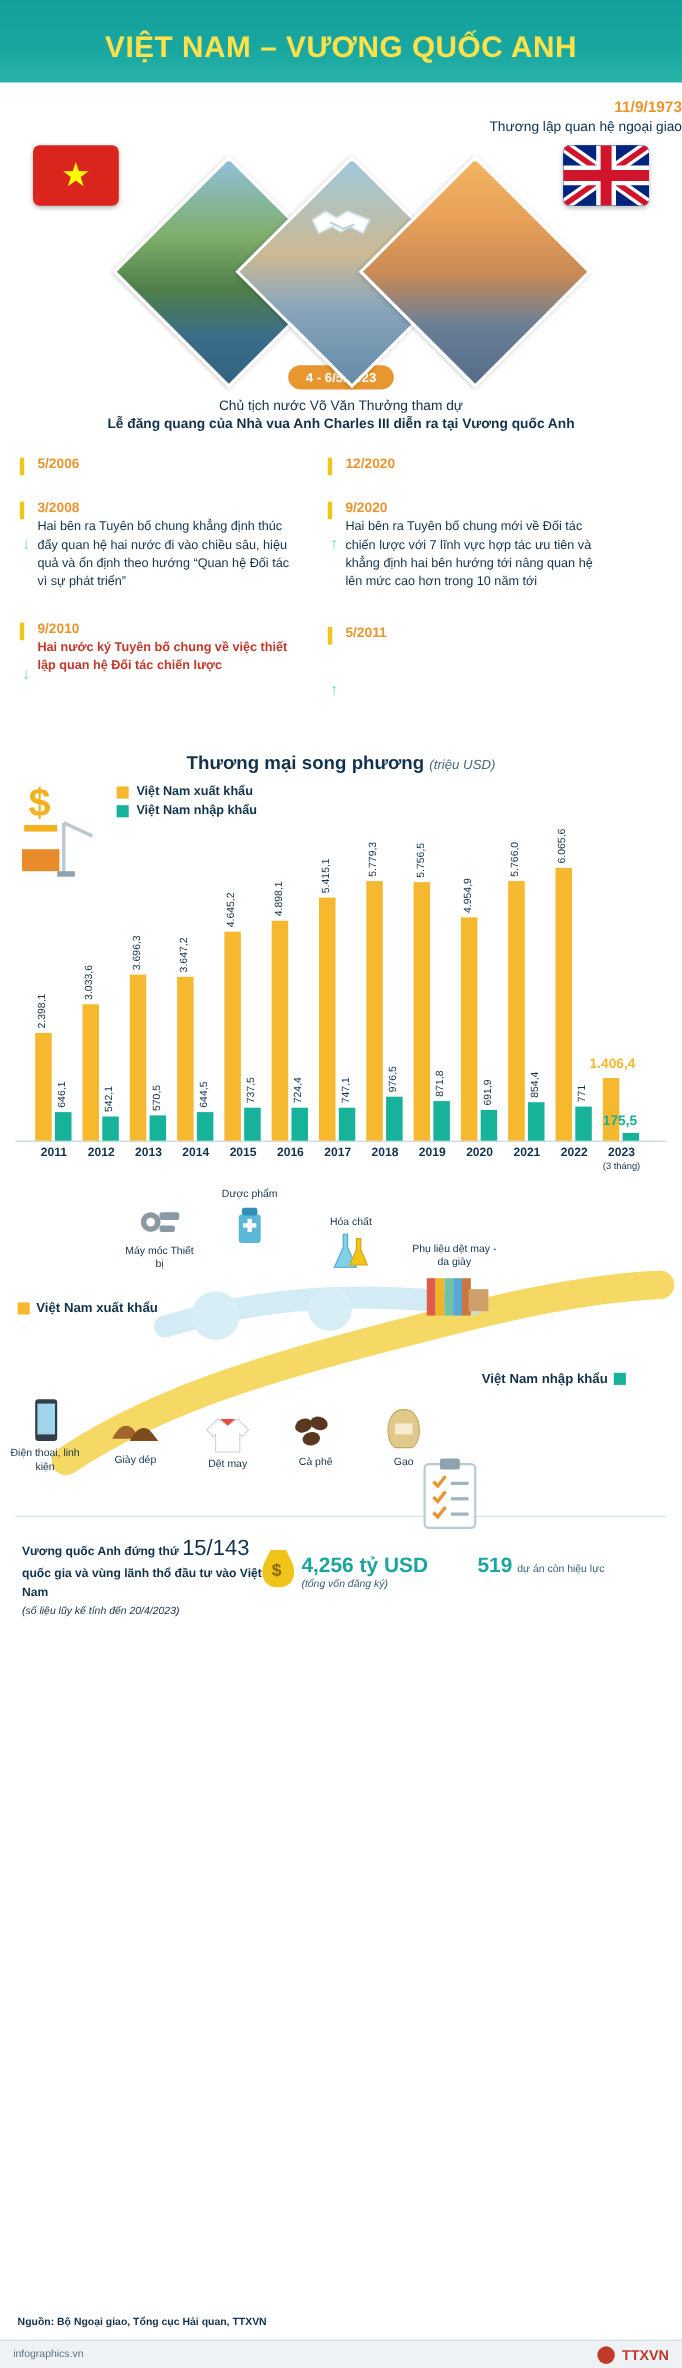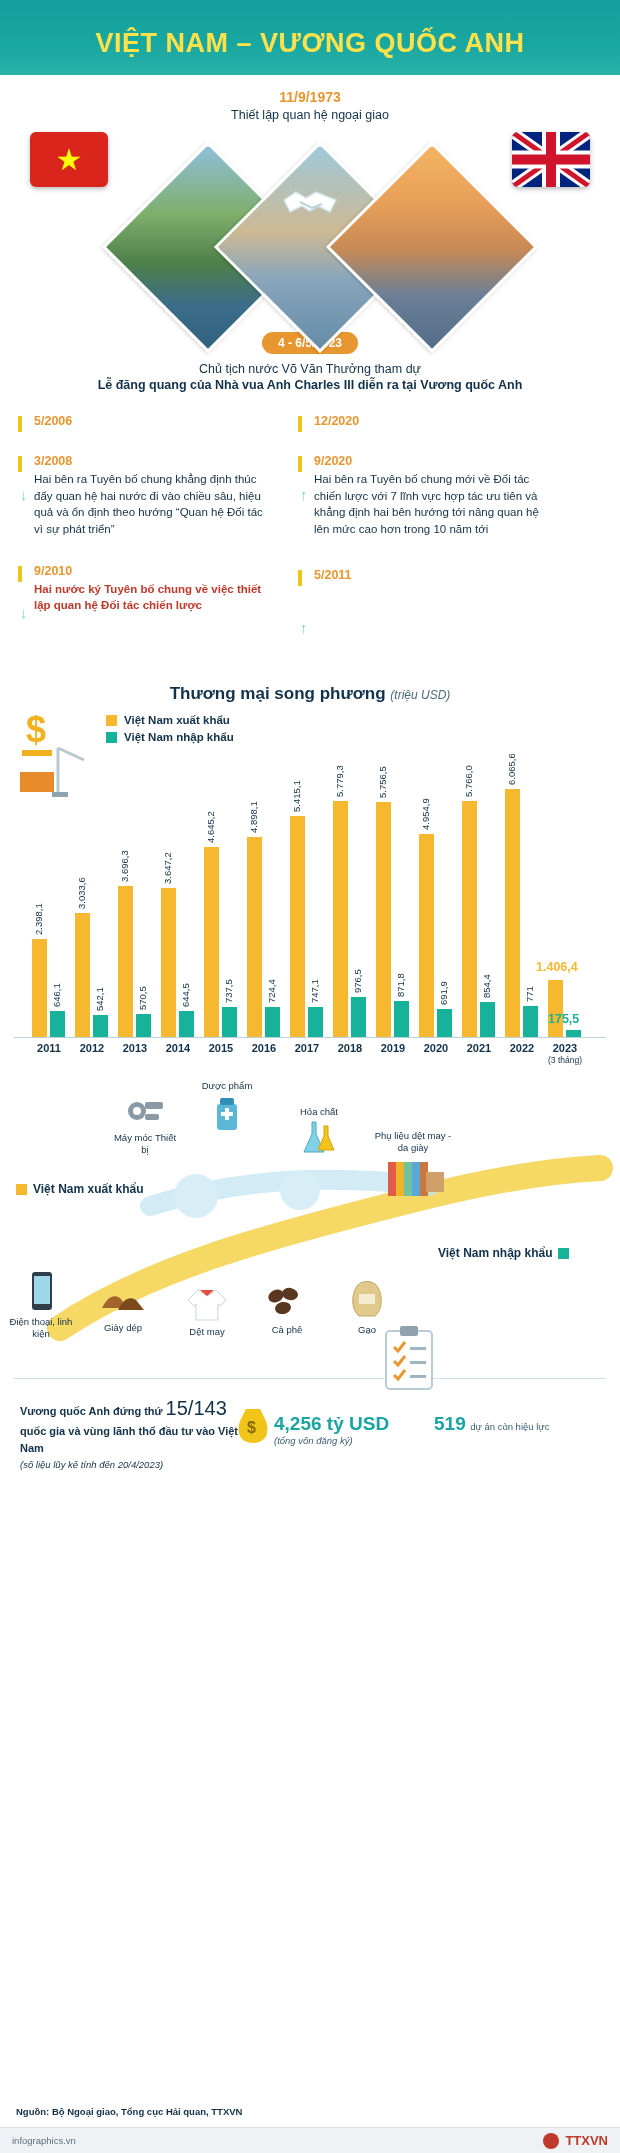--- a/index.html
+++ b/index.html
@@ -34,21 +34,21 @@
   .title2 {
     color: #ffe24a;
     font-size: 27px;
     font-weight: bold;
     letter-spacing: .5px;
     line-height: 1.15;
     margin-top: 6px;
   }
   
   .datebox {
-    text-align:center;
+    text-align:right;
     padding: 14px 0 4px 0;
   }
   .datebox .d {
     color:#e8962f; font-weight:bold; font-size:14px;
   }
   .datebox .s {
     color:#12314a; font-size:12.5px; margin-top:3px;
   }
   
   .flagrow { position:relative; height:200px; }
@@ -191,21 +191,21 @@
 <body>
 
 <div class="page">
 
   <div class="header">
     <div class="title2">VIỆT NAM – VƯƠNG QUỐC ANH</div>
   </div>
 
   <div class="datebox">
     <div class="d">11/9/1973</div>
-    <div class="s">Thiết lập quan hệ ngoại giao</div>
+    <div class="s">Thương lập quan hệ ngoại giao</div>
   </div>
 
   <div class="flagrow">
     <div class="flag vn">
       <div class="vn-star">★</div>
     </div>
     <div class="flag uk">
       <svg width="78" height="55" viewBox="0 0 78 55">
         <rect width="78" height="55" fill="#00247d"></rect>
         <path d="M0,0 L78,55 M78,0 L0,55" stroke="#fff" stroke-width="11"></path>

